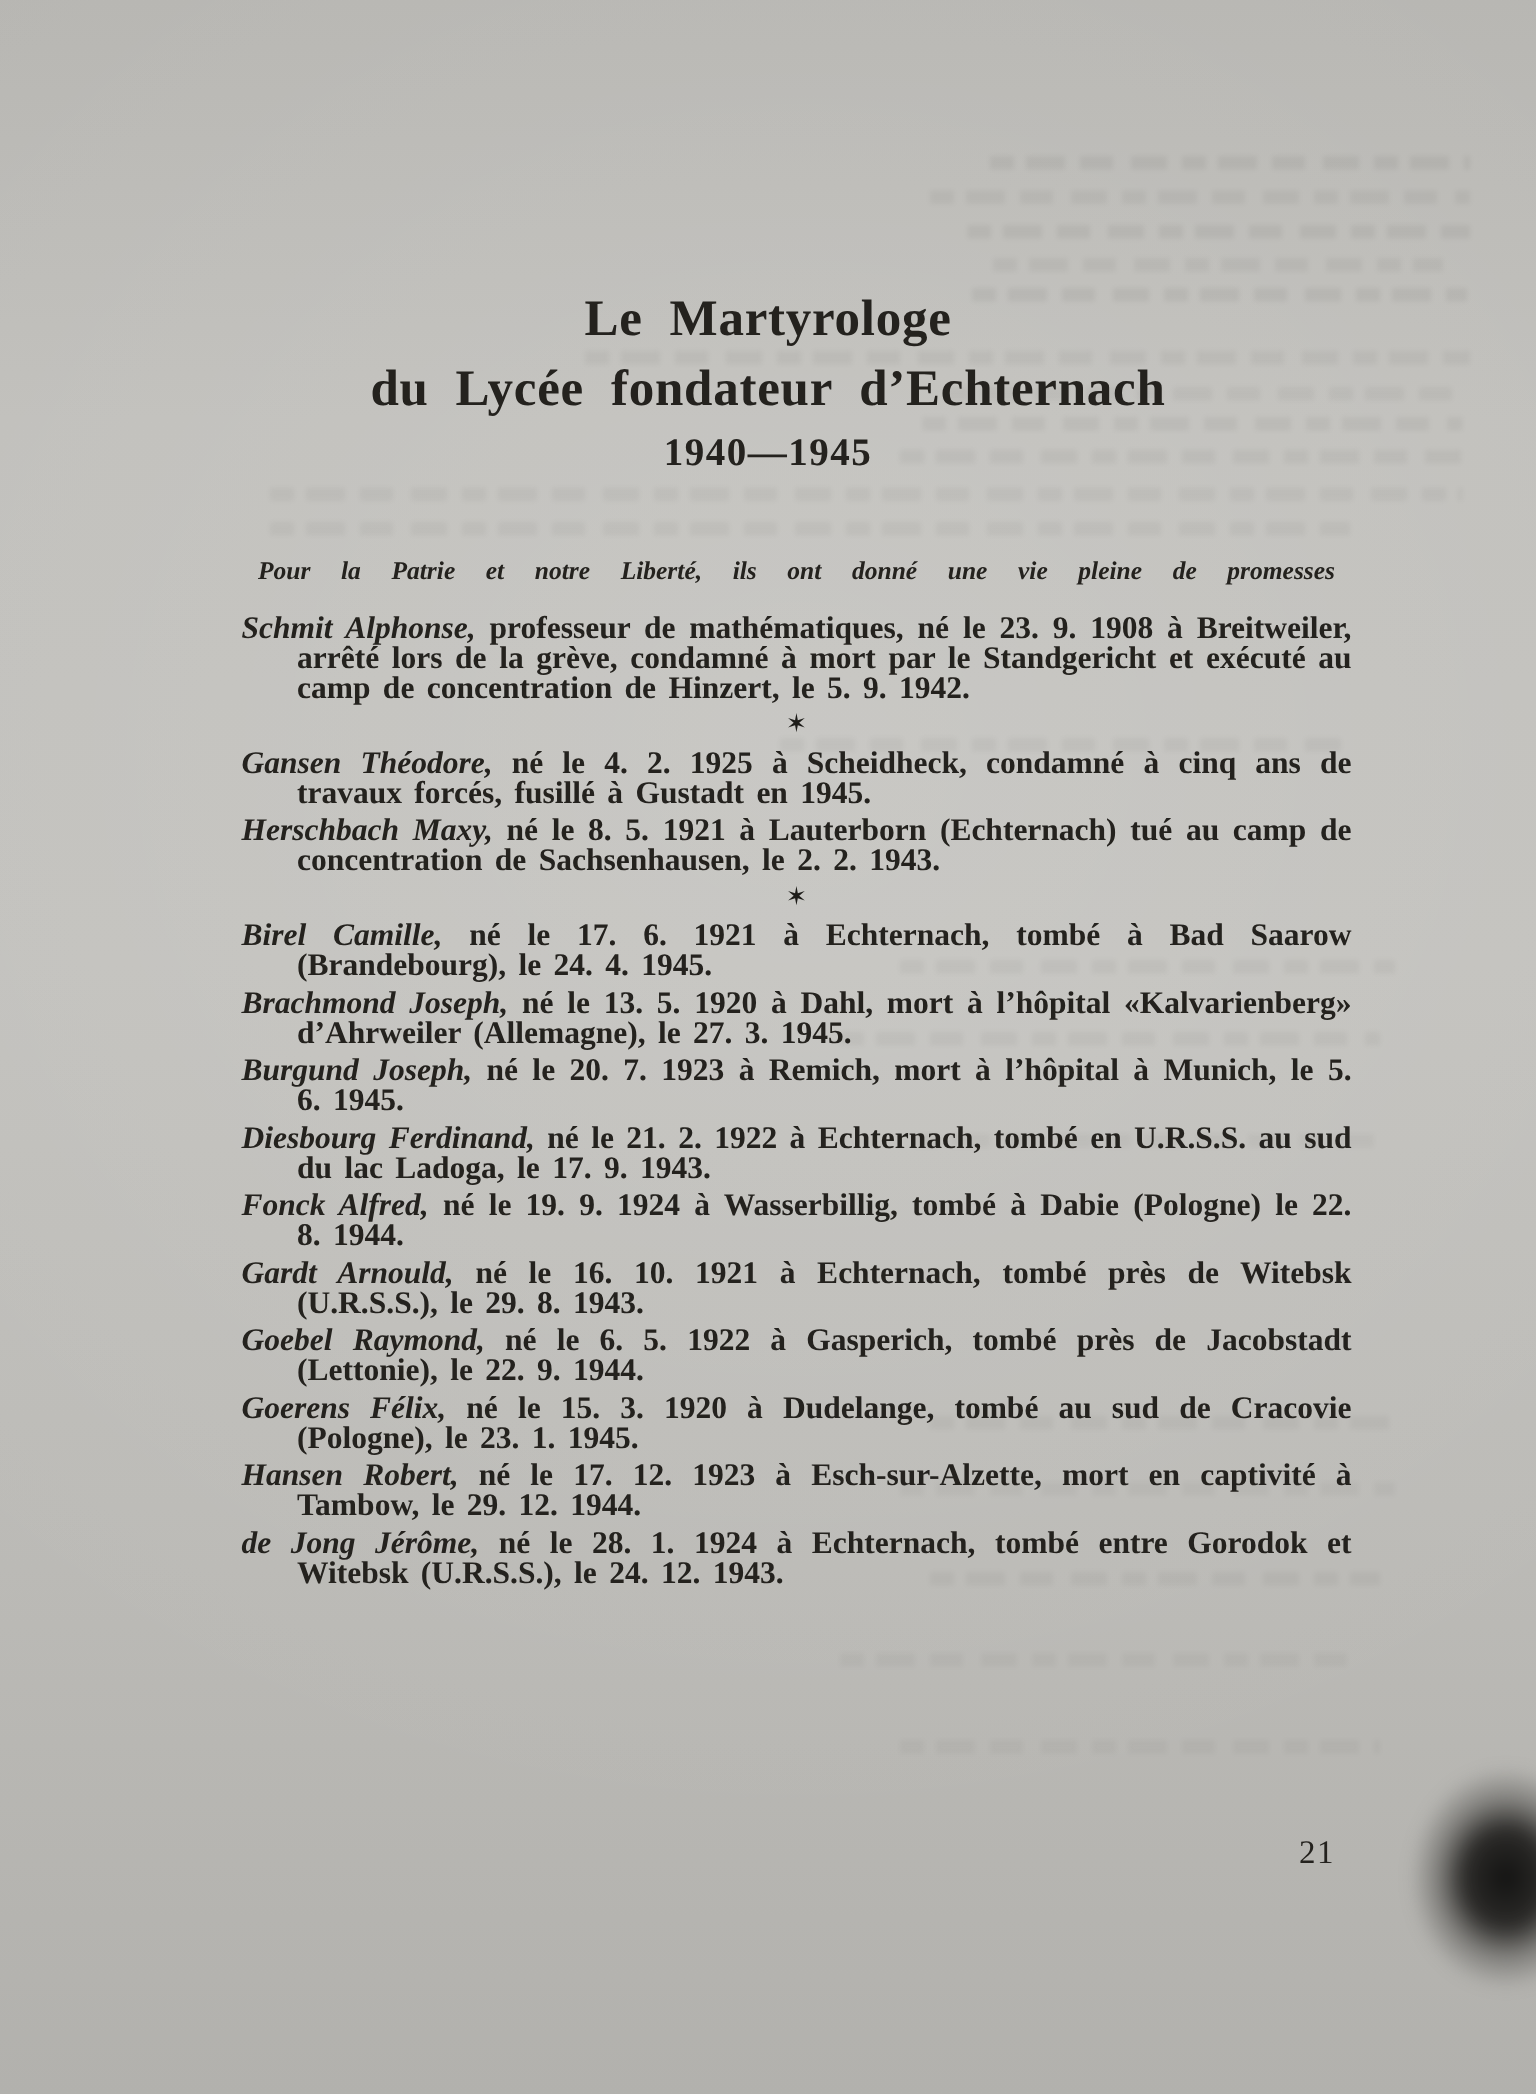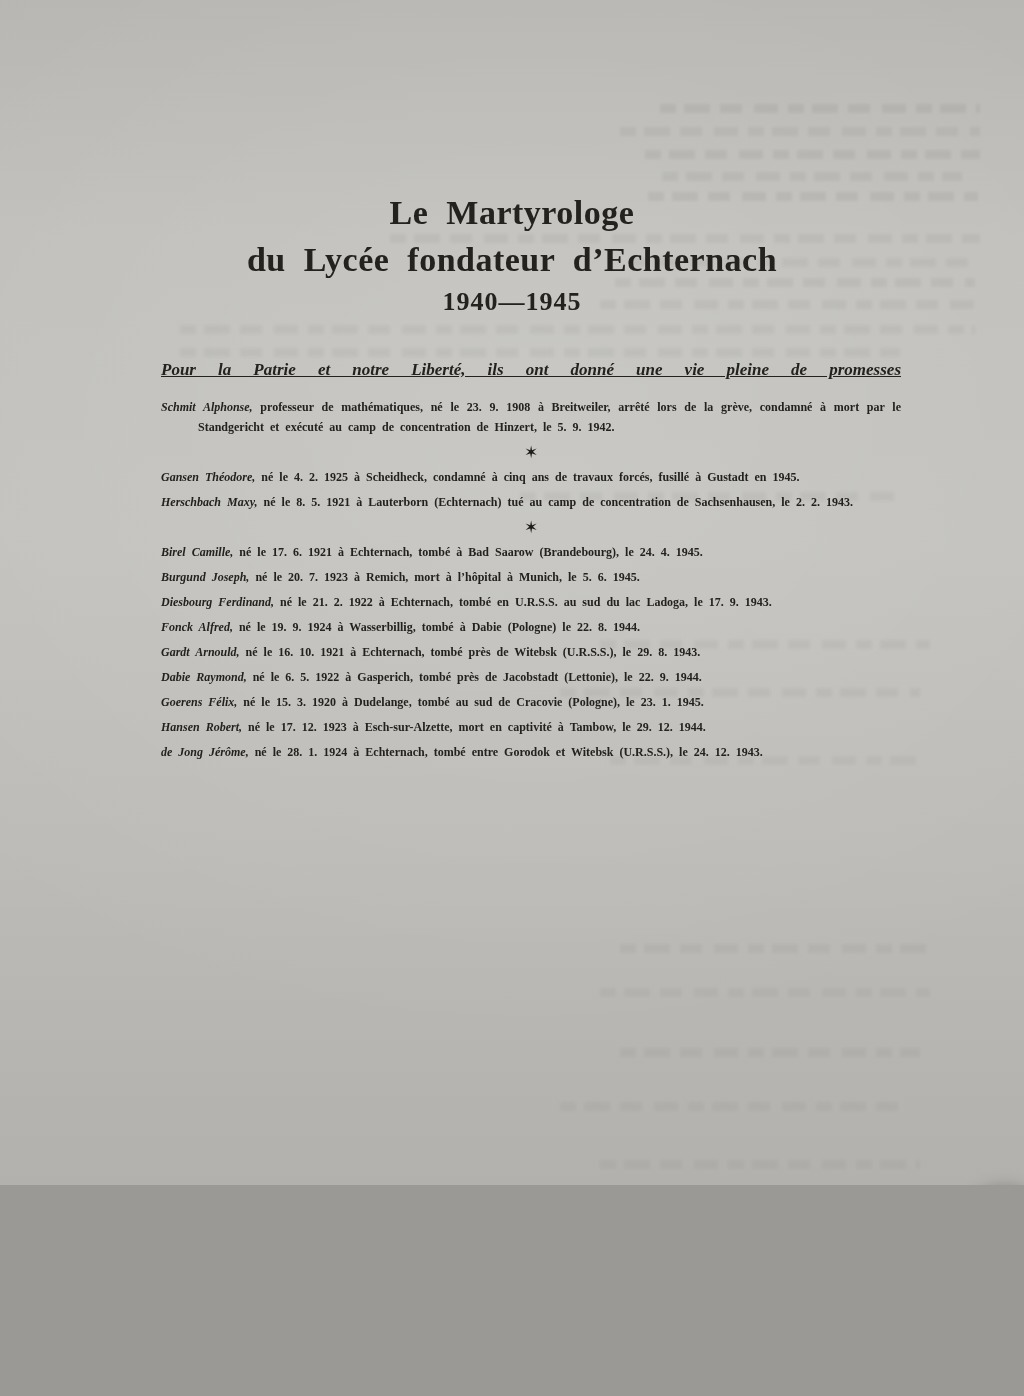--- a/index.html
+++ b/index.html
@@ -4,21 +4,21 @@
 <title>Le Martyrologe du Lycée classique d'Echternach</title>
 <style>
   html, body {
     margin: 0;
     padding: 0;
     background: #9a9996;
   }
   .page {
     position: relative;
     width: 1024px;
-    height: 1185px;
+    height: 1396px;
     overflow: hidden;
     color: #24221e;
     font-family: "Liberation Serif", "DejaVu Serif", serif;
     background:
       radial-gradient(130% 85% at 52% 36%, rgba(255,255,255,0.12), rgba(0,0,0,0) 62%),
       linear-gradient(180deg, #b7b6b2 0%, #c0bfbb 20%, #c2c1bd 46%, #bcbbb7 72%, #b2b1ad 100%);
   }
   
   .ghost {
     position: absolute;
@@ -50,26 +50,25 @@
     width: 740px;
   }
   .epigraph {
     font-style: italic;
     font-weight: 700;
     font-size: 17px;
     line-height: 20px;
     text-align: justify;
     text-align-last: justify;
     word-spacing: 4px;
-    margin: 0;
-    text-decoration: underline;
+    margin: 11px;
   }
   .entries { margin-top: 17px; }
   .entry {
-    font-size: 12px;
+    font-size: 21px;
     line-height: 20px;
     font-weight: 700;
     margin: 0 0 5px 0;
     padding-left: 37px;
     text-indent: -37px;
     text-align: justify;
     word-spacing: 3px;
   }
   .entry-name { font-style: italic; }
   .star-separator {
@@ -134,25 +133,26 @@
 
   <div class="content">
     <p class="epigraph">Pour la Patrie et notre Liberté, ils ont donné une vie pleine de promesses</p>
     <div class="entries">
         <p class="entry"><span class="entry-name">Schmit Alphonse,</span> <span class="entry-text">professeur de mathématiques, né le 23. 9. 1908 à Breitweiler, arrêté lors de la grève, condamné à mort par le Standgericht et exécuté au camp de concentration de Hinzert, le 5. 9. 1942.</span></p>
         <div class="star-separator">✶</div>
         <p class="entry"><span class="entry-name">Gansen Théodore,</span> <span class="entry-text">né le 4. 2. 1925 à Scheidheck, condamné à cinq ans de travaux forcés, fusillé à Gustadt en 1945.</span></p>
         <p class="entry"><span class="entry-name">Herschbach Maxy,</span> <span class="entry-text">né le 8. 5. 1921 à Lauterborn (Echternach) tué au camp de concentration de Sachsenhausen, le 2. 2. 1943.</span></p>
         <div class="star-separator">✶</div>
         <p class="entry"><span class="entry-name">Birel Camille,</span> <span class="entry-text">né le 17. 6. 1921 à Echternach, tombé à Bad Saarow (Brandebourg), le 24. 4. 1945.</span></p>
+        <p class="entry"><span class="entry-name">Brachmond Joseph,</span> <span class="entry-text">né le 13. 5. 1920 à Dahl, mort à l’hôpital «Kalvarienberg» d’Ahrweiler (Allemagne), le 27. 3. 1945.</span></p>
         <p class="entry"><span class="entry-name">Burgund Joseph,</span> <span class="entry-text">né le 20. 7. 1923 à Remich, mort à l’hôpital à Munich, le 5. 6. 1945.</span></p>
         <p class="entry"><span class="entry-name">Diesbourg Ferdinand,</span> <span class="entry-text">né le 21. 2. 1922 à Echternach, tombé en U.R.S.S. au sud du lac Ladoga, le 17. 9. 1943.</span></p>
         <p class="entry"><span class="entry-name">Fonck Alfred,</span> <span class="entry-text">né le 19. 9. 1924 à Wasserbillig, tombé à Dabie (Pologne) le 22. 8. 1944.</span></p>
         <p class="entry"><span class="entry-name">Gardt Arnould,</span> <span class="entry-text">né le 16. 10. 1921 à Echternach, tombé près de Witebsk (U.R.S.S.), le 29. 8. 1943.</span></p>
-        <p class="entry"><span class="entry-name">Dabie Raymond,</span> <span class="entry-text">né le 6. 5. 1922 à Gasperich, tombé près de Jacobstadt (Lettonie), le 22. 9. 1944.</span></p>
+        <p class="entry"><span class="entry-name">Goebel Raymond,</span> <span class="entry-text">né le 6. 5. 1922 à Gasperich, tombé près de Jacobstadt (Lettonie), le 22. 9. 1944.</span></p>
         <p class="entry"><span class="entry-name">Goerens Félix,</span> <span class="entry-text">né le 15. 3. 1920 à Dudelange, tombé au sud de Cracovie (Pologne), le 23. 1. 1945.</span></p>
         <p class="entry"><span class="entry-name">Hansen Robert,</span> <span class="entry-text">né le 17. 12. 1923 à Esch-sur-Alzette, mort en captivité à Tambow, le 29. 12. 1944.</span></p>
         <p class="entry"><span class="entry-name">de Jong Jérôme,</span> <span class="entry-text">né le 28. 1. 1924 à Echternach, tombé entre Gorodok et Witebsk (U.R.S.S.), le 24. 12. 1943.</span></p>
       </div>
   </div>
 
   <div class="page-number">21</div>
 
   <div class="edge-blob"></div>
 </div>

